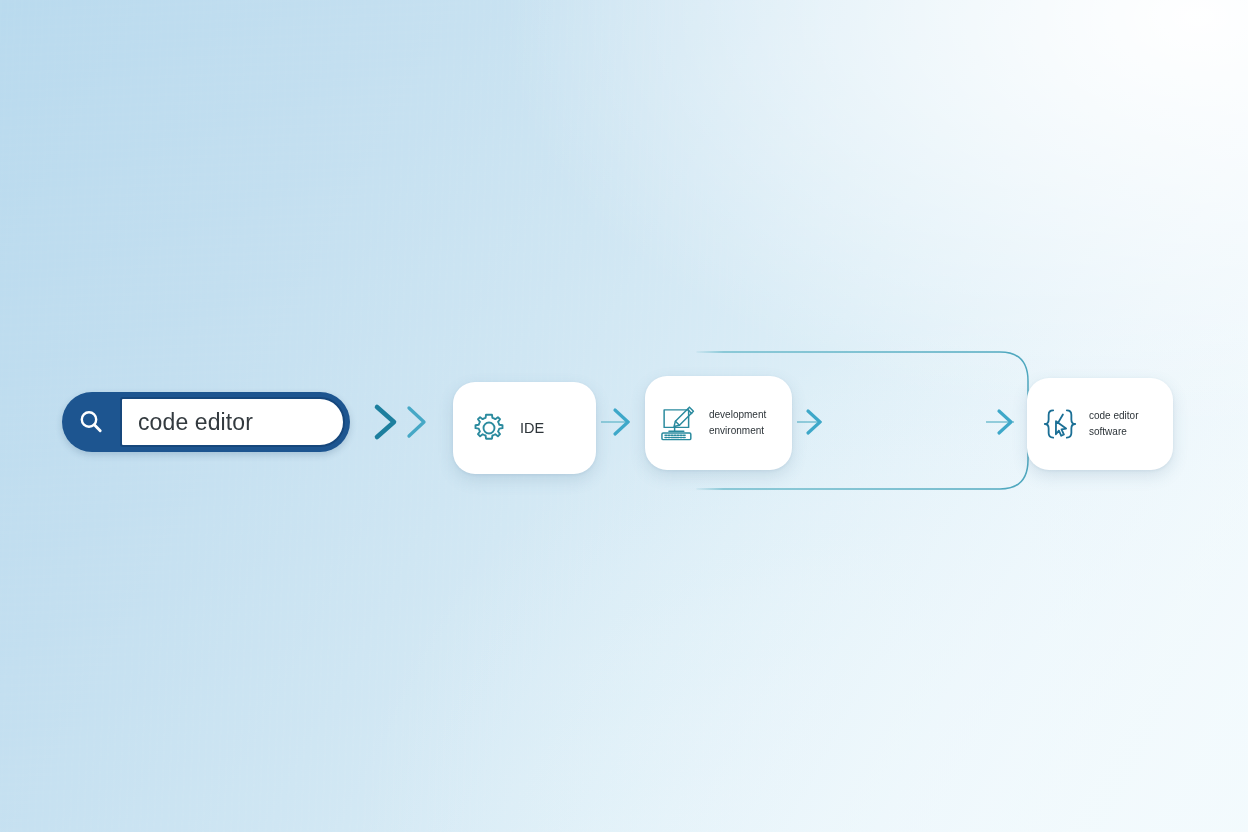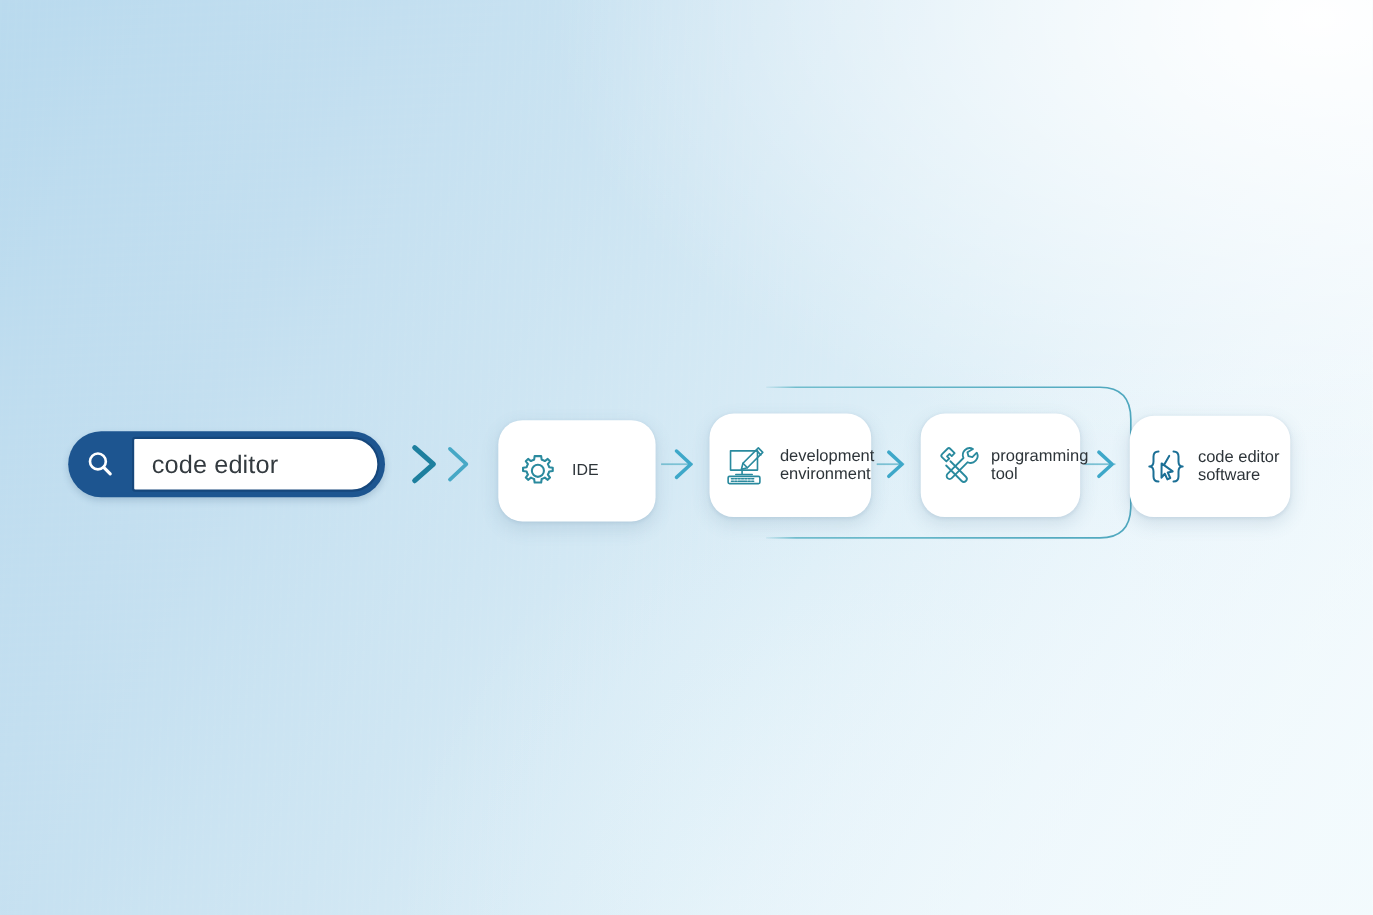--- a/index.html
+++ b/index.html
@@ -86,21 +86,21 @@
     align-items: center;
     box-shadow: 0 6px 16px rgba(70,110,145,0.16), 0 1px 3px rgba(70,110,145,0.10);
   }
   .card-icon {
     flex: 0 0 auto;
     display: flex;
     align-items: center;
     justify-content: center;
   }
   .card-label {
-    font-size: 15px;
+    font-size: 10px;
     line-height: 16.5px;
     color: #2d3439;
     white-space: pre-line;
   }
 
   #card-ide       { left: 453px; top: 382px; width: 143px; height: 92px; padding-left: 18px; }
   #card-ide .card-label { font-size: 14.5px; margin-left: 13px; }
   #card-dev       { left: 645px; top: 376px; width: 147px; height: 94px; padding-left: 13px; }
   #card-dev .card-label { margin-left: 9px; }
   #card-tool      { left: 837px; top: 376px; width: 145px; height: 94px; padding-left: 13px; }
@@ -212,38 +212,20 @@
           <path d="M24.5 26.5 l-6.2 1.6 1.6 -6.2 16.0 -16.0 4.6 4.6 z"></path>
           <path d="M33.9 8.5 l4.6 4.6"></path>
           <path d="M19.9 21.9 l4.6 4.6"></path>
         </g>
       </svg>
     </span>
     <span class="card-label">development
 environment</span>
   </div>
 
-  <div class="card" id="card-tool">
-    <span class="card-icon">
-      <svg width="42" height="42" viewBox="0 0 48 48" aria-hidden="true">
-        <g fill="none" stroke="#2a8a9e" stroke-width="1.9" stroke-linecap="round" stroke-linejoin="round">
-
-          <path d="M39.5 7.0 a7.2 7.2 0 0 0 -9.9 9.4 l-16.6 16.6 a3.1 3.1 0 0 0 4.4 4.4
-                   l16.6 -16.6 a7.2 7.2 0 0 0 9.4 -9.9 l-4.6 4.6 -4.1 -1.0 -1.0 -4.1 z"></path>
-
-          <path d="M7.6 12.2 l5.4 -5.4 a2 2 0 0 1 2.8 0 l4.6 4.6 -3.0 3.0
-                   -2.3 -2.3 -2.6 2.6 2.3 2.3 -3.0 3.0 -4.6 -4.6 a2 2 0 0 1 0 -2.8 z"></path>
-
-          <path d="M16.0 19.8 l16.1 16.1 a3.1 3.1 0 0 1 -4.4 4.4 l-16.1 -16.1"></path>
-        </g>
-      </svg>
-    </span>
-    <span class="card-label">programming
-tool</span>
-  </div>
 
   <div class="card" id="card-software">
     <span class="card-icon">
       <svg width="40" height="40" viewBox="0 0 44 44" aria-hidden="true">
         <g fill="none" stroke="#1b6f95" stroke-width="2.0" stroke-linecap="round" stroke-linejoin="round">
 
           <path d="M14.5 7 q-5 0 -5 5 l0 5 q0 5 -4.2 5 q4.2 0 4.2 5 l0 5 q0 5 5 5"></path>
 
           <path d="M29.5 7 q5 0 5 5 l0 5 q0 5 4.2 5 q-4.2 0 -4.2 5 l0 5 q0 5 -5 5"></path>
 

